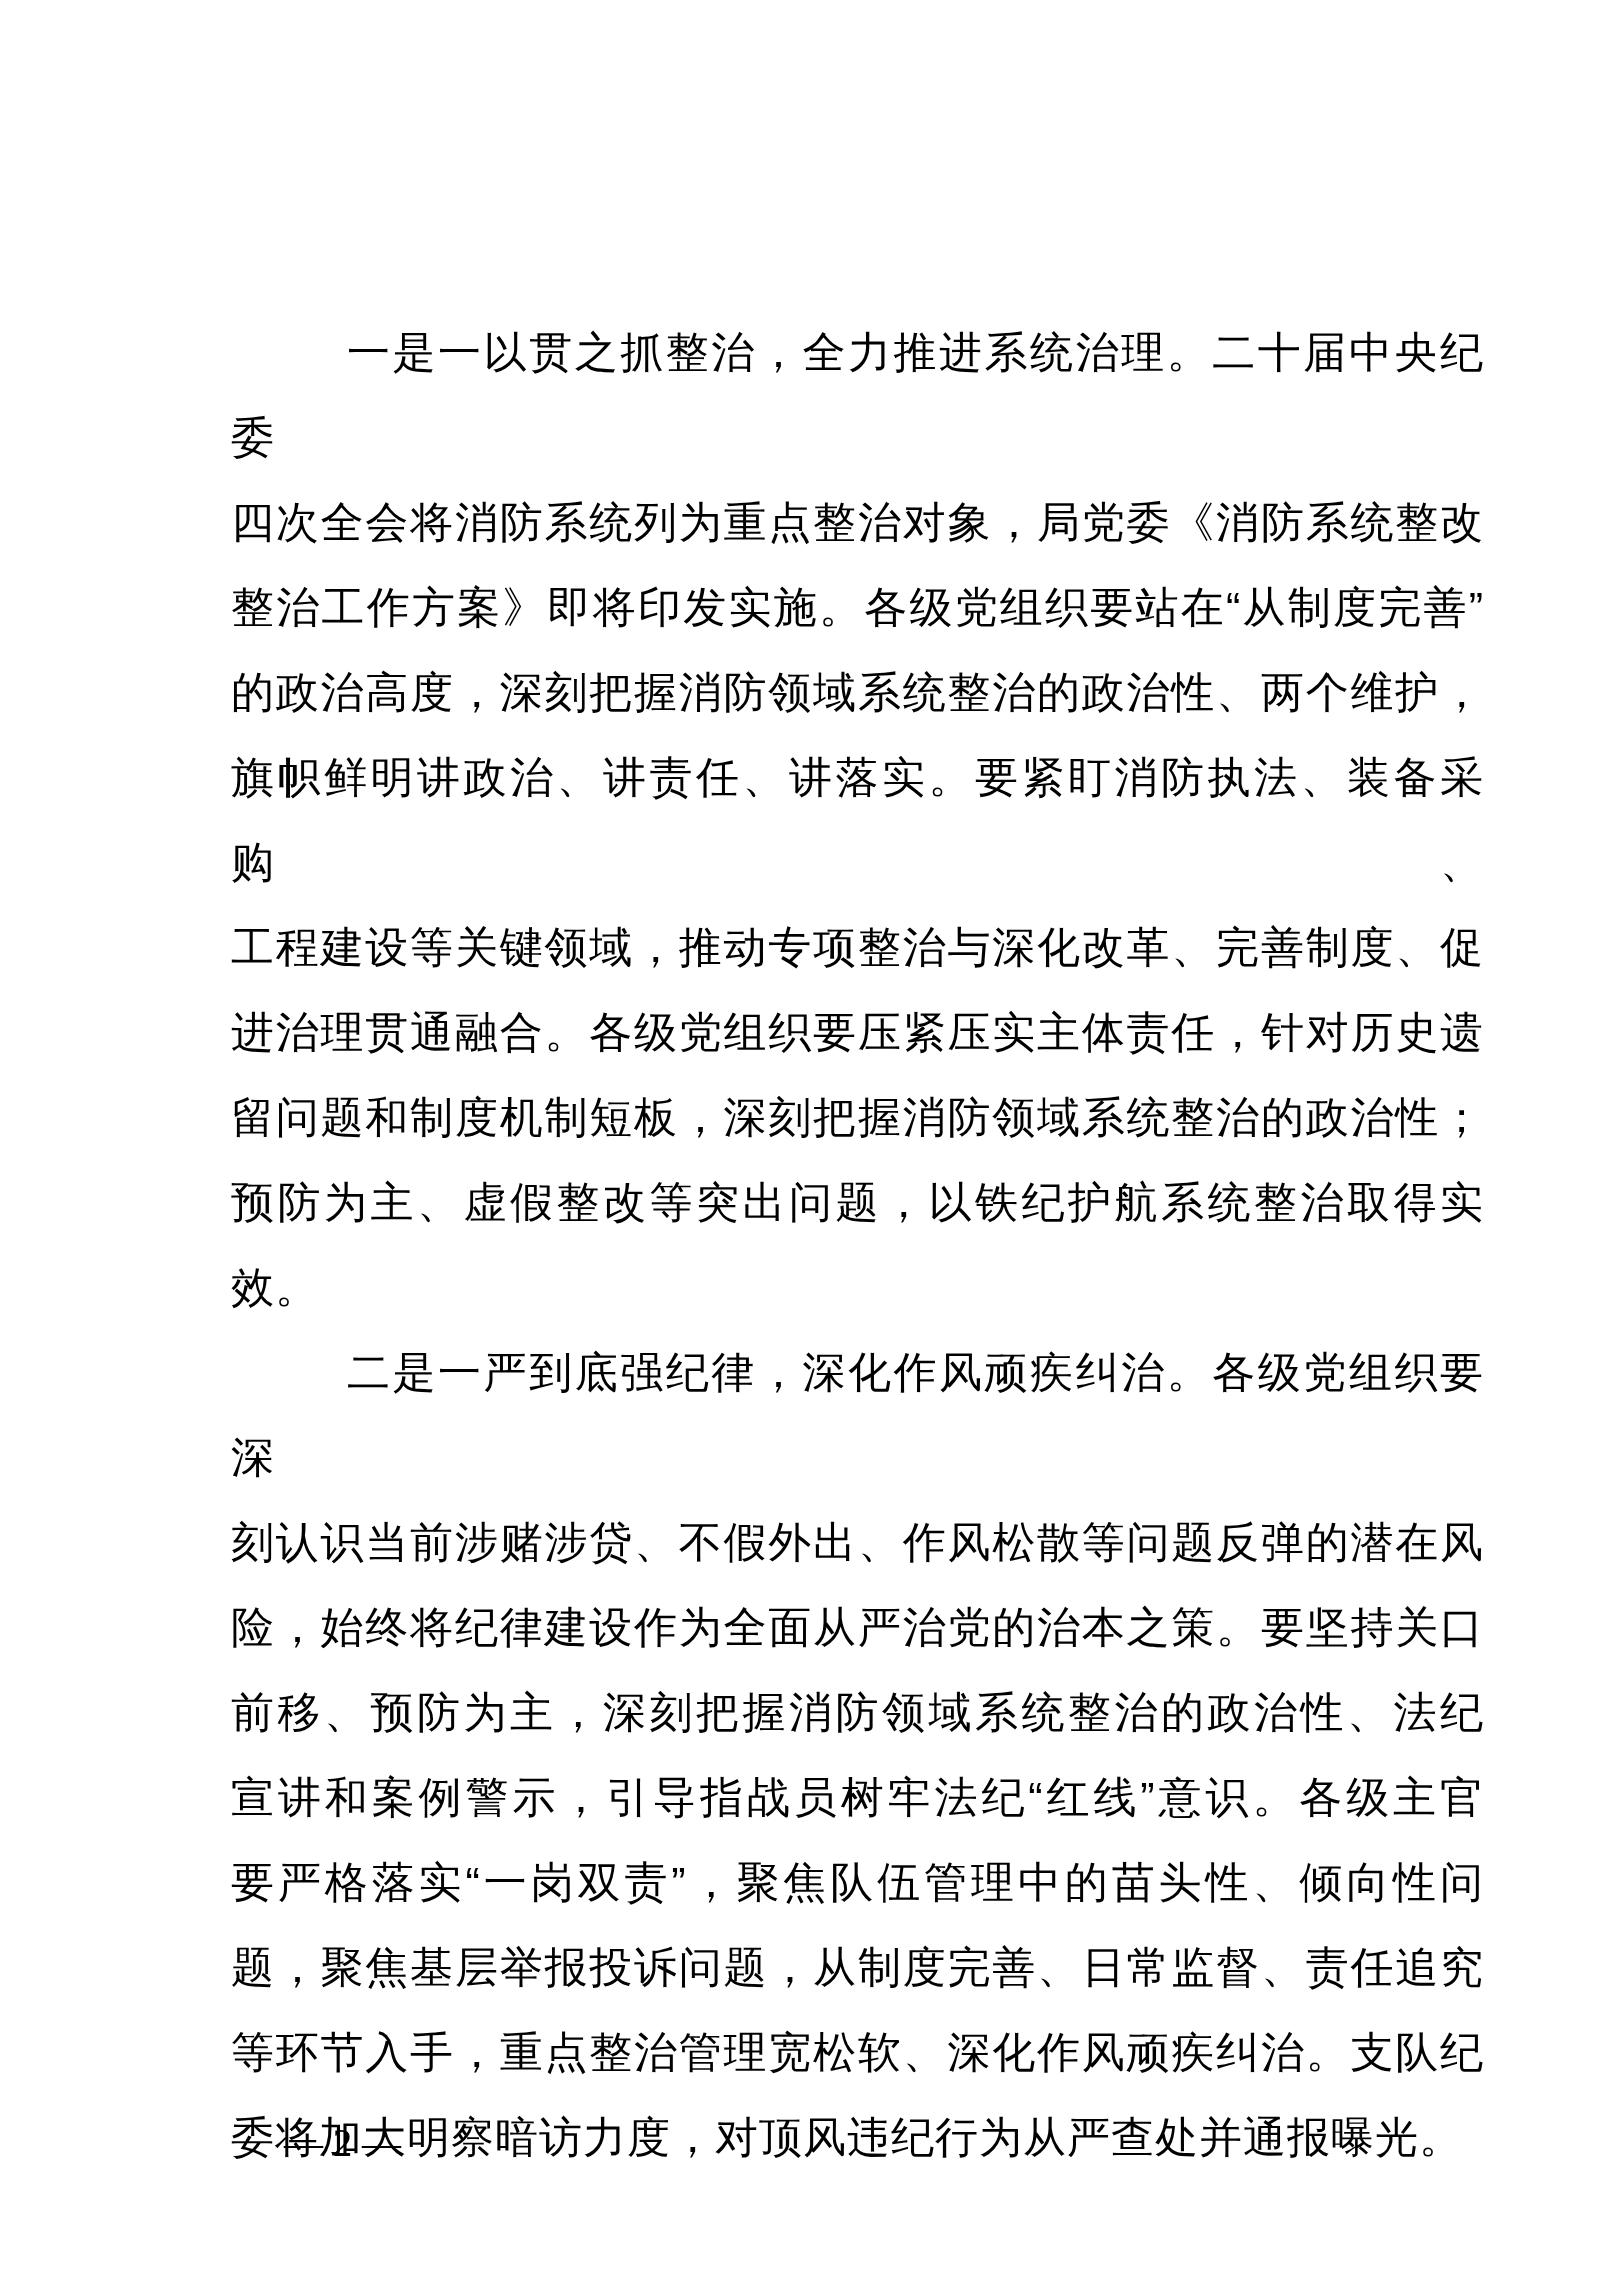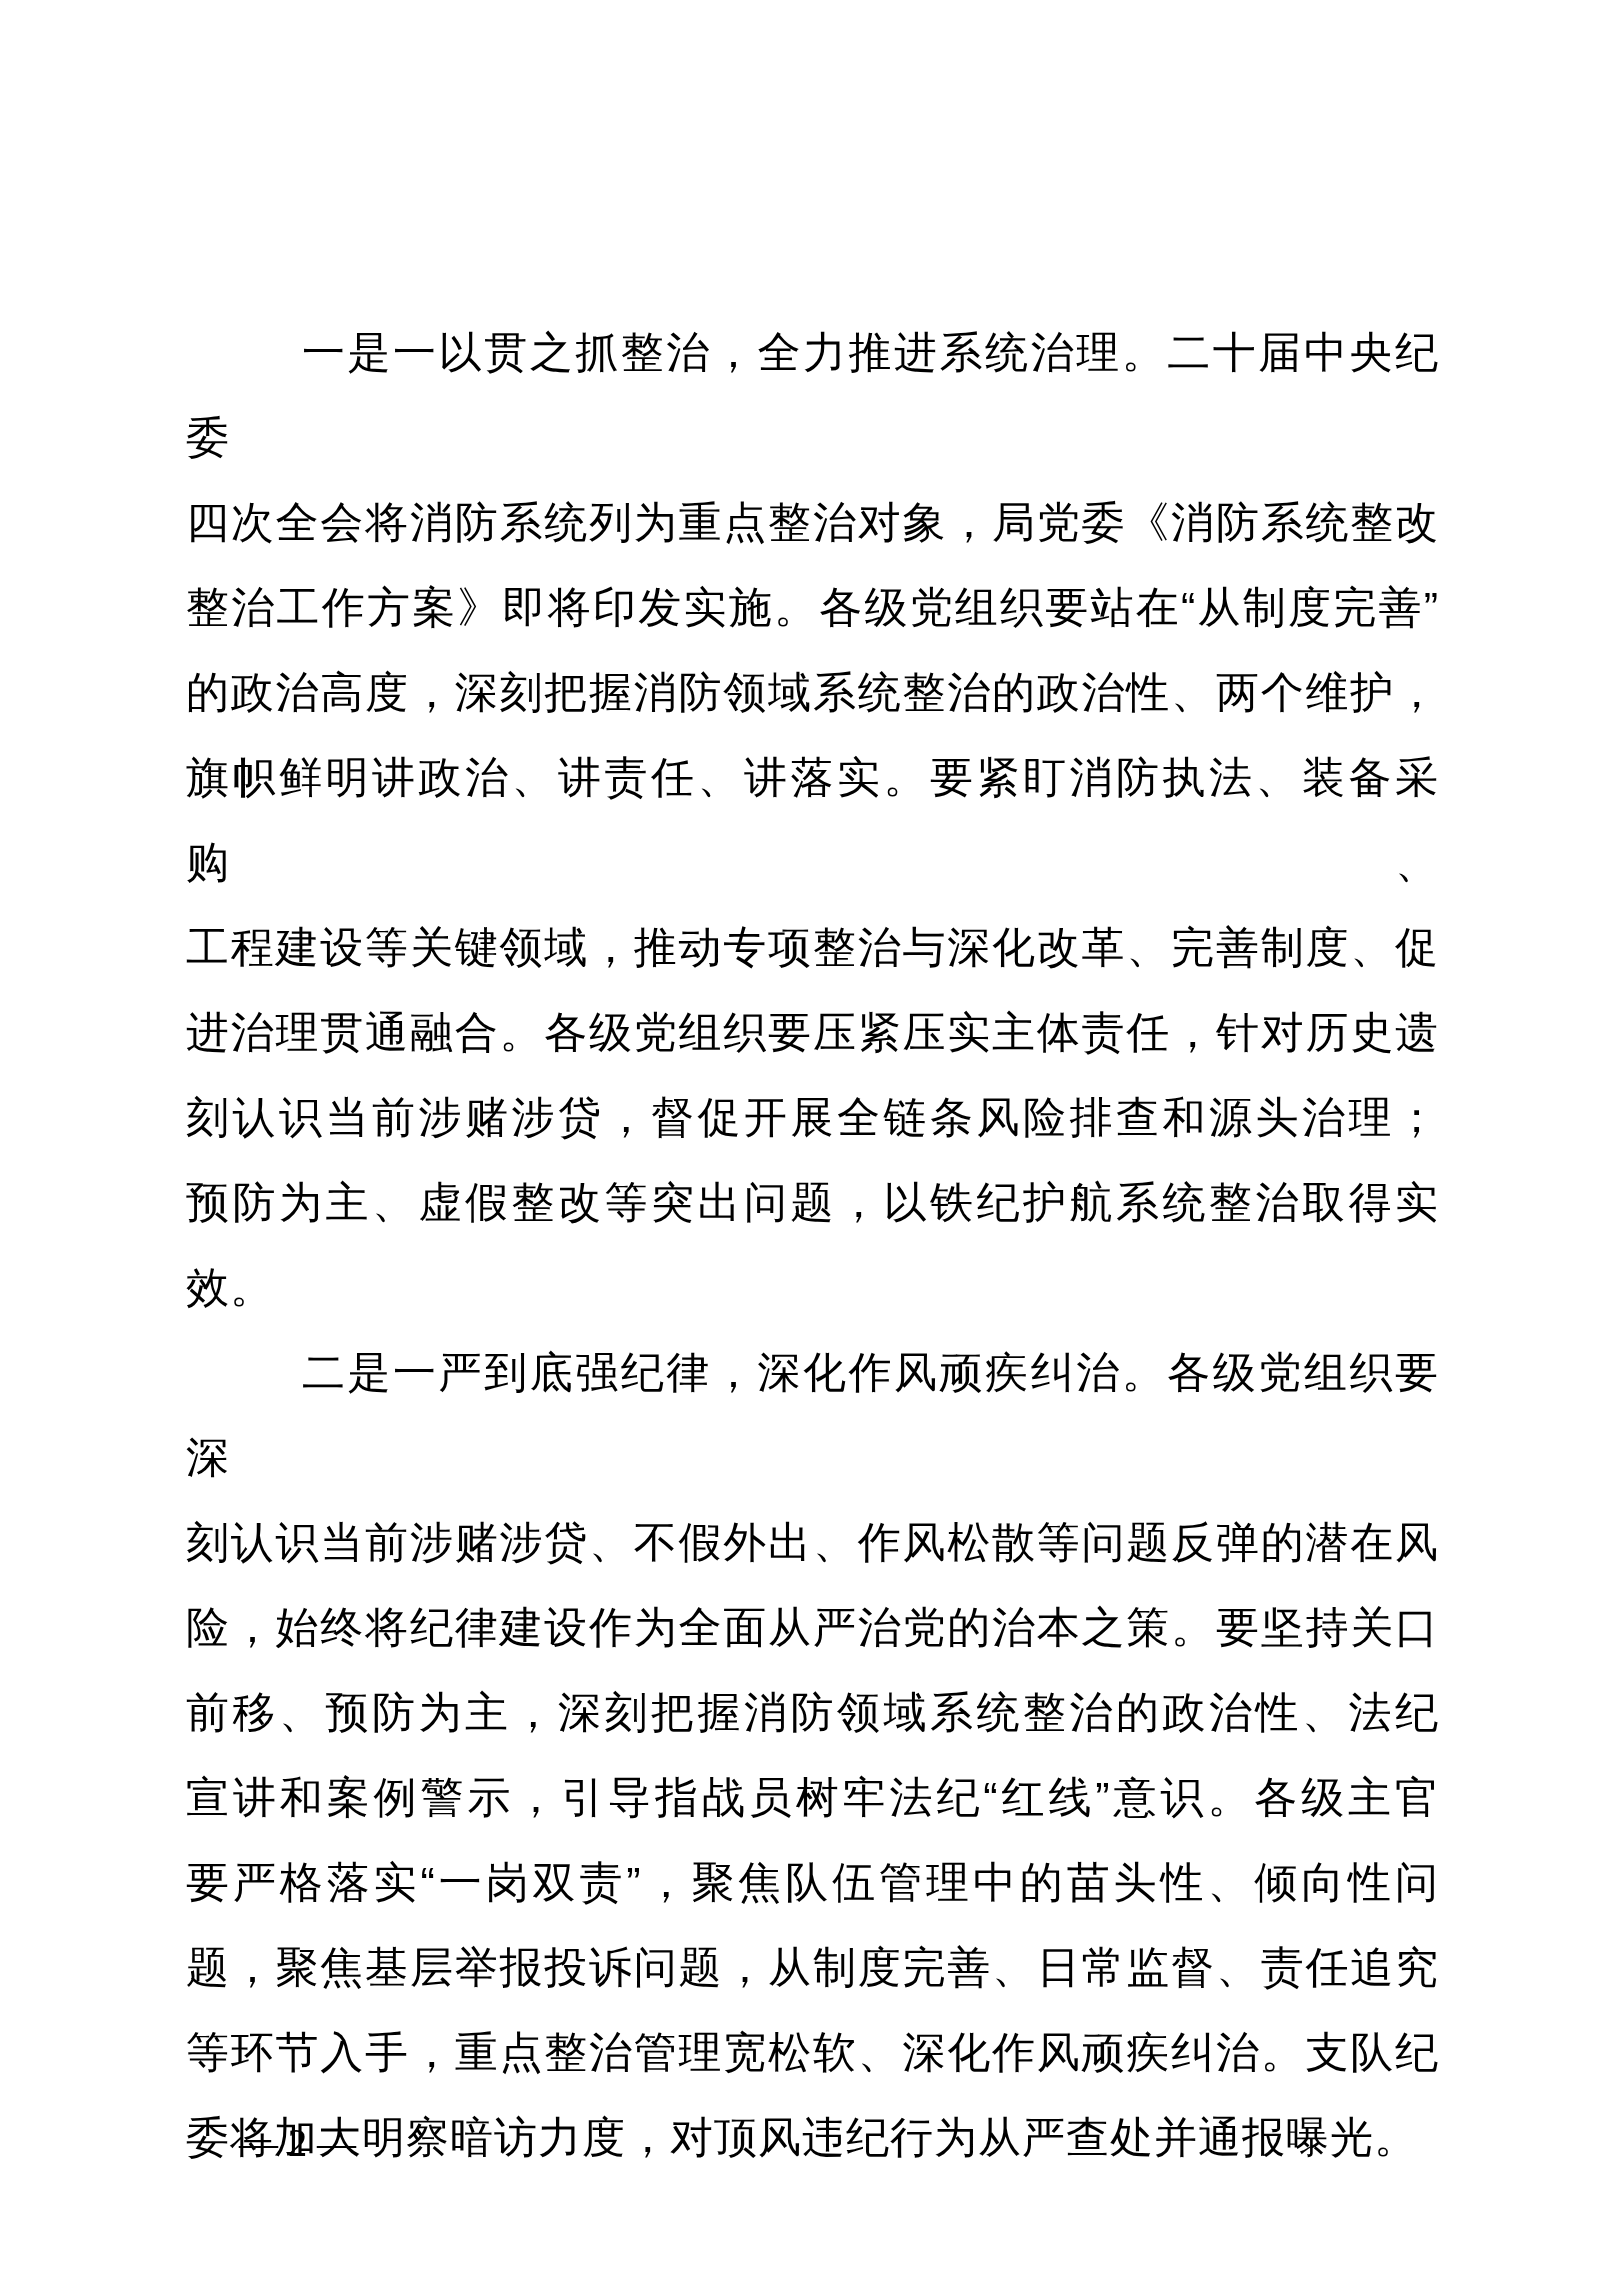--- a/index.html
+++ b/index.html
@@ -12,20 +12,21 @@
     width: 1620px;
     height: 2293px;
     overflow: hidden;
     font-family: "Liberation Sans", sans-serif;
     color: #000000;
   }
   .page {
     position: absolute;
     inset: 0;
     background: #ffffff;
+    margin-left: 45px;
   }
   .content {
     position: absolute;
     left: 186px;
     top: 310px;
     width: 1253px;
   }
   .para {
     margin: 0;
     padding: 0;
@@ -65,21 +66,21 @@
   <div class="content">
 
     <div class="para">
       <div class="line indent">一是一以贯之抓整治，全力推进系统治理。二十届中央纪委</div>
       <div class="line">四次全会将消防系统列为重点整治对象，局党委《消防系统整改</div>
       <div class="line">整治工作方案》即将印发实施。各级党组织要站在“从制度完善”</div>
       <div class="line">的政治高度，深刻把握消防领域系统整治的政治性、两个维护，</div>
       <div class="line">旗帜鲜明讲政治、讲责任、讲落实。要紧盯消防执法、装备采购、</div>
       <div class="line">工程建设等关键领域，推动专项整治与深化改革、完善制度、促</div>
       <div class="line">进治理贯通融合。各级党组织要压紧压实主体责任，针对历史遗</div>
-      <div class="line">刻认识当前涉赌涉贷，督促开展全链条风险排查和源头治理；</div>
+      <div class="line">留问题和制度机制短板，深刻把握消防领域系统整治的政治性；</div>
       <div class="line">预防为主、虚假整改等突出问题，以铁纪护航系统整治取得实</div>
       <div class="line para-end">效。</div>
     </div>
 
     <div class="para">
       <div class="line indent">二是一严到底强纪律，深化作风顽疾纠治。各级党组织要深</div>
       <div class="line">刻认识当前涉赌涉贷、不假外出、作风松散等问题反弹的潜在风</div>
       <div class="line">险，始终将纪律建设作为全面从严治党的治本之策。要坚持关口</div>
       <div class="line">前移、预防为主，深刻把握消防领域系统整治的政治性、法纪</div>
       <div class="line">宣讲和案例警示，引导指战员树牢法纪“红线”意识。各级主官</div>

